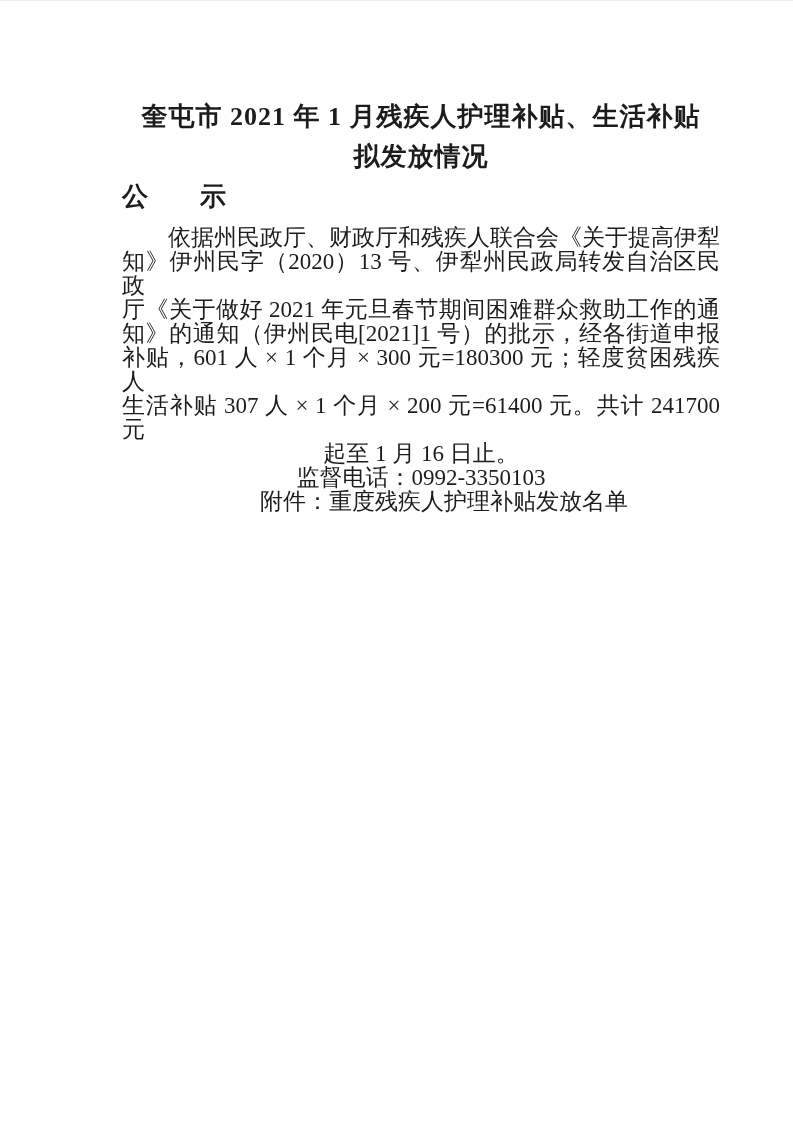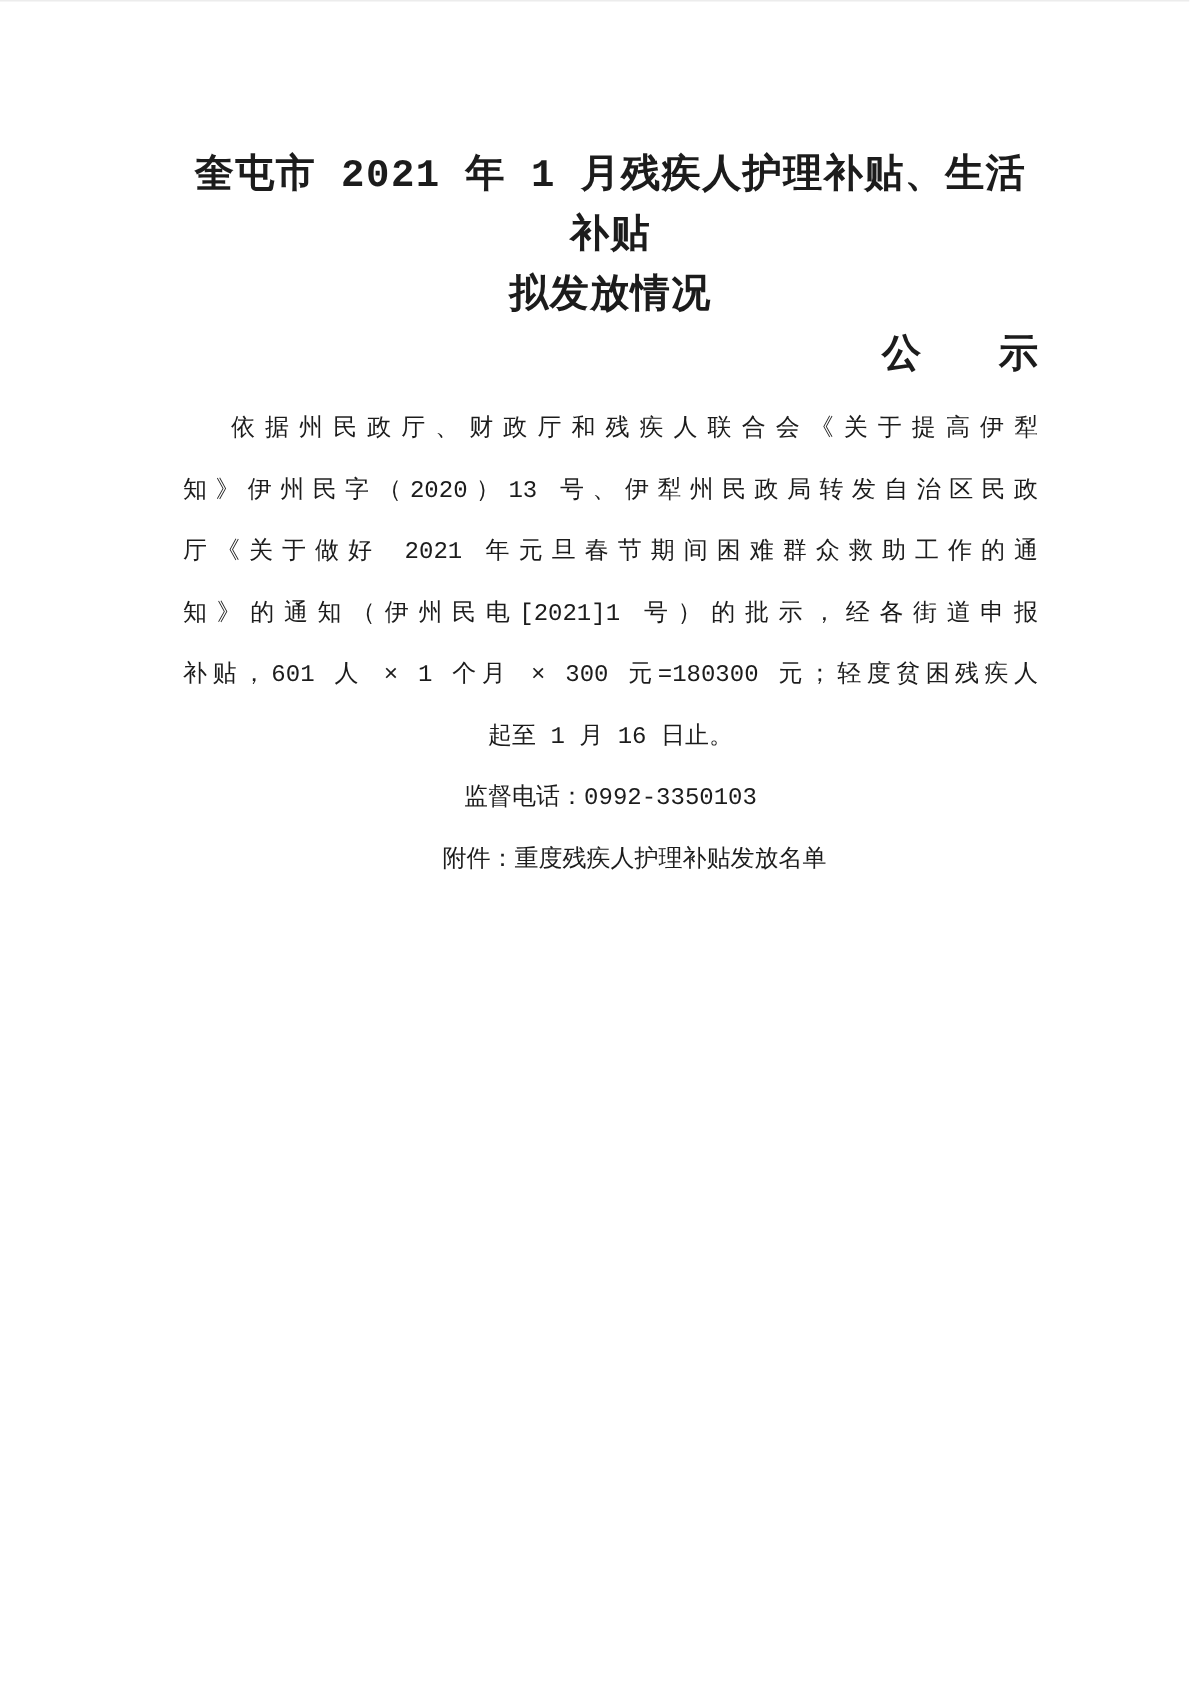--- a/index.html
+++ b/index.html
@@ -7,43 +7,43 @@
     padding: 0;
     background: #ffffff;
   }
   .page {
     position: relative;
     width: 793px;
     height: 1122px;
     margin: 0 auto;
     background: #ffffff;
     box-sizing: border-box;
-    padding: 96px 101px 0 122px;
+    padding: 96px 73px 0 122px;
     border-top: 1px solid #ececec;
-    font-family: Liberation Mono, monospace;
+    font-family: Liberation Serif, serif;
     color: #1c1c1c;
     overflow: hidden;
   }
   .doc-title {
     text-align: center;
     font-weight: bold;
     font-size: 26px;
     line-height: 40px;
     letter-spacing: 1px;
   }
   .doc-heading {
-    text-align: right;
+    text-align: left;
     font-weight: bold;
     font-size: 26px;
     line-height: 40px;
   }
   .body-block {
     margin-top: 9px;
-    font-size: 16px;
-    line-height: 41px;
+    font-size: 23px;
+    line-height: 24px;
   }
   .jline {
     text-align: justify;
     text-align-last: justify;
   }
   .jline.first-line {
     text-indent: 2em;
   }
   .plain-line {
     text-align: center;
@@ -64,18 +64,19 @@
   </div>
 
   <div class="doc-heading">公　　示</div>
 
   <div class="body-block">
     <div class="jline first-line">依据州民政厅、财政厅和残疾人联合会《关于提高伊犁</div>
     <div class="jline">知》伊州民字（2020）13 号、伊犁州民政局转发自治区民政</div>
     <div class="jline">厅《关于做好 2021 年元旦春节期间困难群众救助工作的通</div>
     <div class="jline">知》的通知（伊州民电[2021]1 号）的批示，经各街道申报</div>
     <div class="jline">补贴，601 人 × 1 个月 × 300 元=180300 元；轻度贫困残疾人</div>
+    <div class="jline">生活补贴 307 人 × 1 个月 × 200 元=61400 元。共计 241700 元</div>
     <div class="plain-line">起至 1 月 16 日止。</div>
     <div class="plain-line">监督电话：0992-3350103</div>
     <div class="indent-line">附件：重度残疾人护理补贴发放名单</div>
   </div>
 
 </div>
 
 </body></html>

